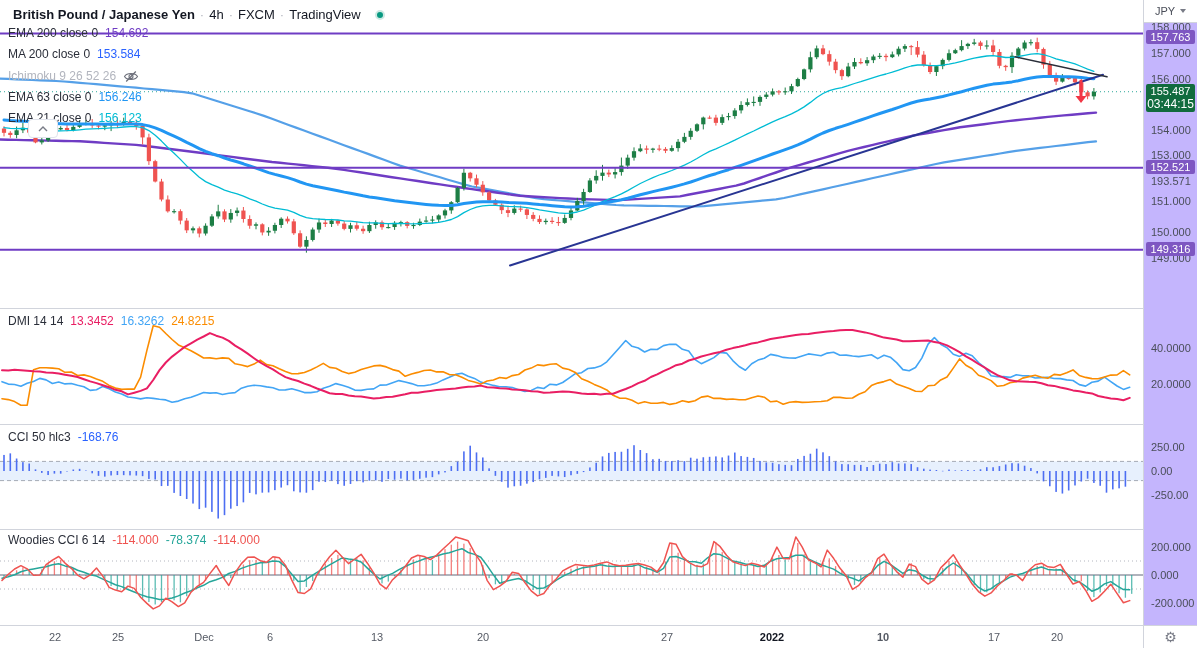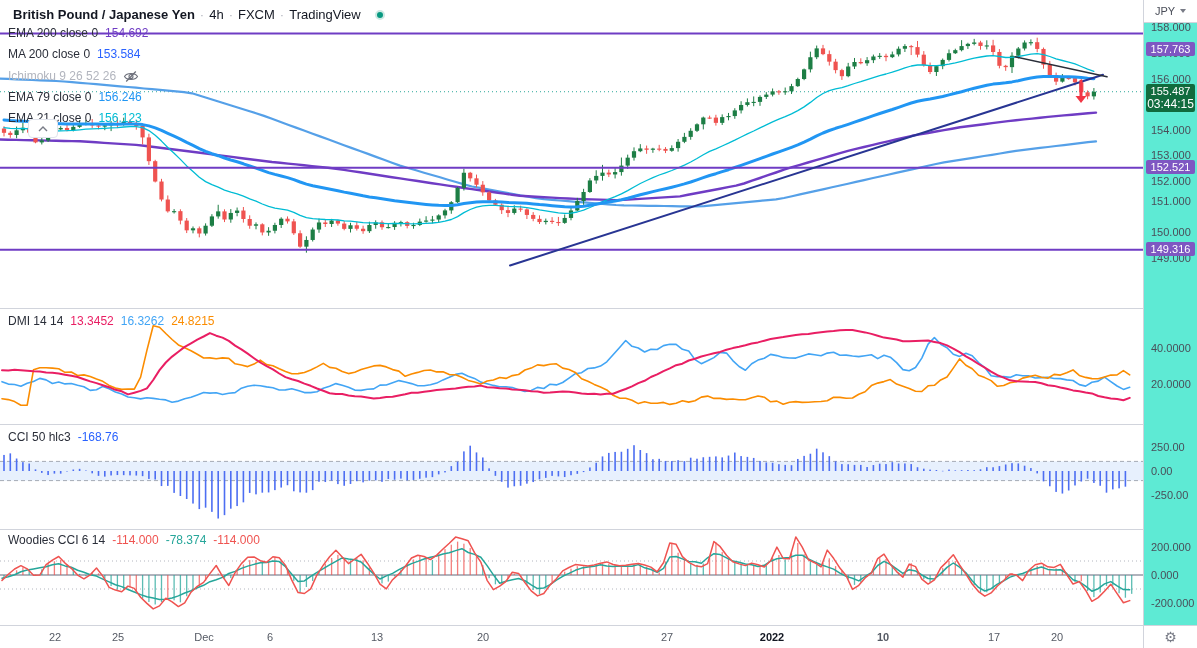--- a/index.html
+++ b/index.html
@@ -15,21 +15,21 @@
   .status-dot{width:10px;height:10px;border-radius:50%;background:var(--accent-teal);border:2.5px solid #cde9e3;margin:0 10px 0 14px}
   .ohlc{display:flex;gap:8px;font-size:12px;color:var(--accent-teal)}
   
   .lrow{position:absolute;left:8px;display:flex;gap:7px;align-items:center;font-size:12px;z-index:20;white-space:nowrap;cursor:pointer}
   .lname{color:#2a2e39}
   .lname.muted{color:#b2b5be}
   .c-ema200{color:var(--ema200)} .c-ma200val{color:var(--ma200-value)} .c-ema55{color:var(--ema55)}
   .c-ema21{color:var(--ema21)} .c-dpink{color:var(--dmi-pink)} .c-dblue{color:var(--dmi-blue)}
   .c-dorange{color:var(--dmi-orange)} .c-cci{color:var(--cci-value)} .c-wred{color:var(--woodies-red)} .c-wteal{color:var(--woodies-teal)}
   
-  #axis{position:absolute;left:1143px;top:0;width:54px;height:648px;background:#5eead4;border-left:1px solid var(--grid-border);z-index:25}
+  #axis{position:absolute;left:1143px;top:0;width:54px;height:648px;background:#c4b5fd;border-left:1px solid var(--grid-border);z-index:25}
   .jpy{position:absolute;top:0;left:0;right:0;height:23px;border-bottom:1px solid var(--grid-border);display:flex;align-items:center;justify-content:center;gap:5px;font-size:11px;color:#4a4e59;background:#fff;z-index:5;cursor:pointer}
   .jpy .tri{width:0;height:0;border-left:3.5px solid transparent;border-right:3.5px solid transparent;border-top:4px solid #787b86}
   .tick{position:absolute;left:7px;font-size:11px;color:#4a4e59;z-index:2}
   .badge{position:absolute;left:2px;right:2px;color:#fff;font-size:11px;text-align:center;border-radius:2px;padding:1px 0;z-index:6}
   .badge .cd{font-size:12px}
   
   #timeaxis{position:absolute;left:0;top:625px;width:1143px;height:23px;background:#fff;border-top:1px solid var(--grid-border);z-index:25}
   .ttick{position:absolute;top:5px;font-size:11px;color:#555a64;transform:translateX(-50%)}
   .ttick.bold{font-weight:700;color:#131722}
   #gearbox{position:absolute;left:1143px;top:625px;width:54px;height:23px;border-left:1px solid var(--grid-border);border-top:1px solid var(--grid-border);display:flex;align-items:center;justify-content:center;font-size:14px;color:#787b86;cursor:pointer;z-index:26;background:#fff}
@@ -824,21 +824,21 @@
   </div>
   <div class="lrow" style="top:69px">
     <span class="lname muted">Ichimoku 9 26 52 26</span>
     <svg width="16" height="13" viewBox="0 0 16 13">
       <path d="M1.5 6.5 C4 2.5 12 2.5 14.5 6.5 C12 10.5 4 10.5 1.5 6.5 Z" fill="none" stroke="#6a6d78" stroke-width="1.1"></path>
       <circle cx="8" cy="6.5" r="2" fill="none" stroke="#6a6d78" stroke-width="1.1"></circle>
       <line x1="3.2" y1="11.5" x2="12.8" y2="1.5" stroke="#6a6d78" stroke-width="1.2"></line>
     </svg>
   </div>
   <div class="lrow" style="top:90px">
-    <span class="lname">EMA 79 close 0</span>
+    <span class="lname">EMA 63 close 0</span>
     <span class="c-ema55">156.246</span>
   </div>
   <div class="lrow" style="top:111px">
     <span class="lname">EMA 21 close 0</span>
     <span class="c-ema21">156.123</span>
   </div>
 
   <div class="collapse-btn">
     <svg width="10" height="6" viewBox="0 0 10 6">
       <polyline points="1,5 5,1 9,5" fill="none" stroke="#787b86" stroke-width="1.4"></polyline>
@@ -868,33 +868,33 @@
     <div class="jpy">
       <span>JPY</span>
       <span class="tri"></span>
     </div>
   <div class="tick" style="top: 21.4px;">158.000</div>
       <div class="tick" style="top: 47px;">157.000</div>
       <div class="tick" style="top: 72.6px;">156.000</div>
       <div class="tick" style="top: 98.2px;">155.000</div>
       <div class="tick" style="top: 123.8px;">154.000</div>
       <div class="tick" style="top: 149.4px;">153.000</div>
-      <div class="tick" style="top: 175px;">152.000</div>
+      <div class="tick" style="top: 175px;">193.571</div>
       <div class="tick" style="top: 195px;">151.000</div>
       <div class="tick" style="top: 226.2px;">150.000</div>
       <div class="tick" style="top: 251.8px;">149.000</div>
       <div class="tick" style="top: 342px;">40.0000</div>
       <div class="tick" style="top: 378px;">20.0000</div>
       <div class="tick" style="top: 441px;">250.00</div>
       <div class="tick" style="top: 465px;">0.00</div>
       <div class="tick" style="top: 489px;">-250.00</div>
       <div class="tick" style="top: 541px;">200.000</div>
       <div class="tick" style="top: 569px;">0.000</div>
       <div class="tick" style="top: 597px;">-200.000</div>
-      <div class="badge" style="top: 42px; background: rgb(126, 87, 194);">157.763</div>
+      <div class="badge" style="top: 30px; background: rgb(126, 87, 194);">157.763</div>
       <div class="badge" style="top: 159.662px; background: rgb(126, 87, 194);">152.521</div>
       <div class="badge" style="top: 241.71px; background: rgb(126, 87, 194);">149.316</div>
       <div class="badge" style="top: 83.7328px; background: rgb(17, 107, 62);">
         <div>155.487</div>
         <div class="cd">03:44:15</div>
       </div>
     </div>
 
   <div id="timeaxis">
       <span class="ttick" style="left: 55px;">22</span>

